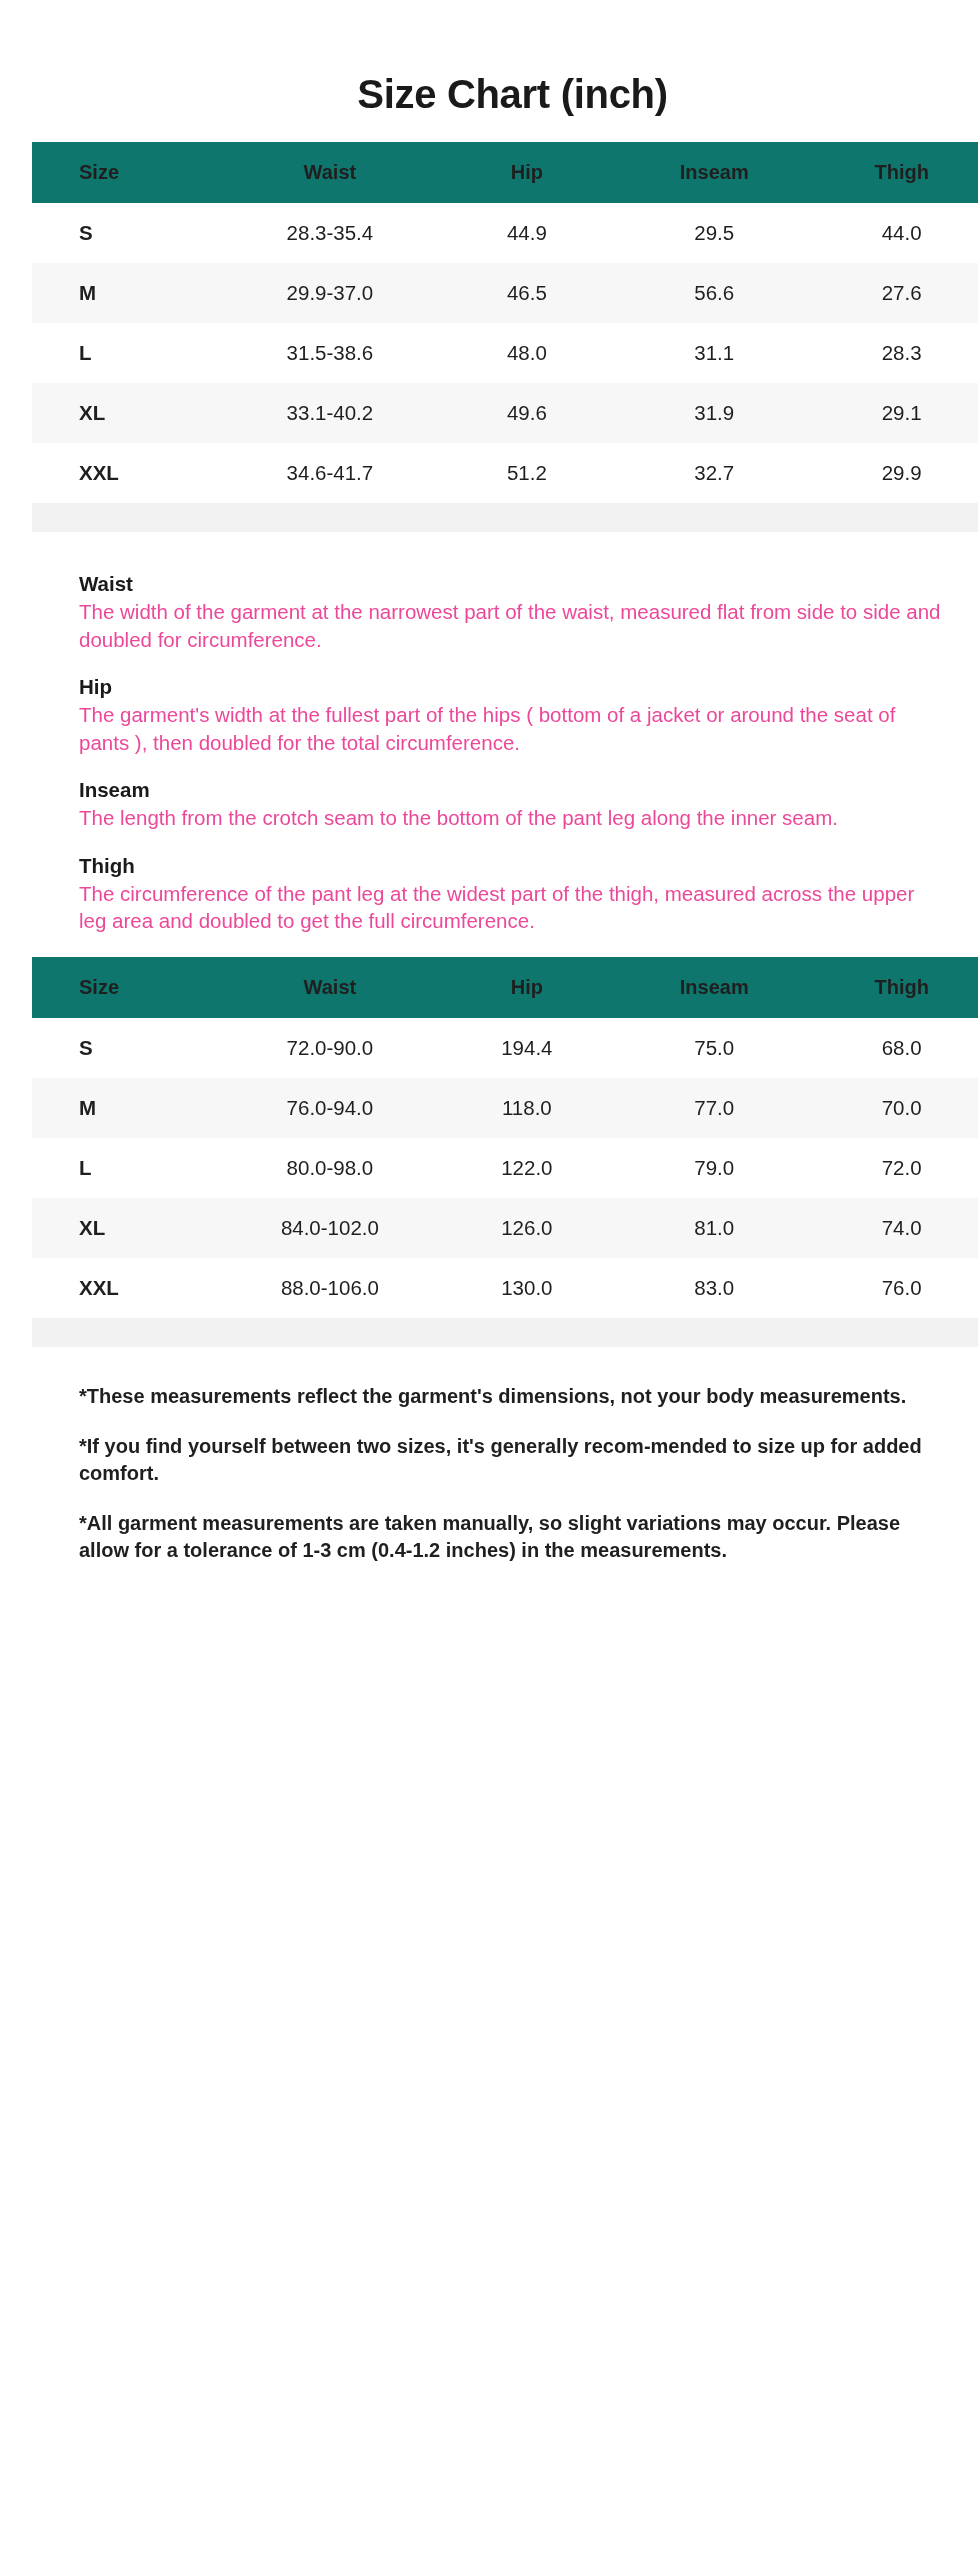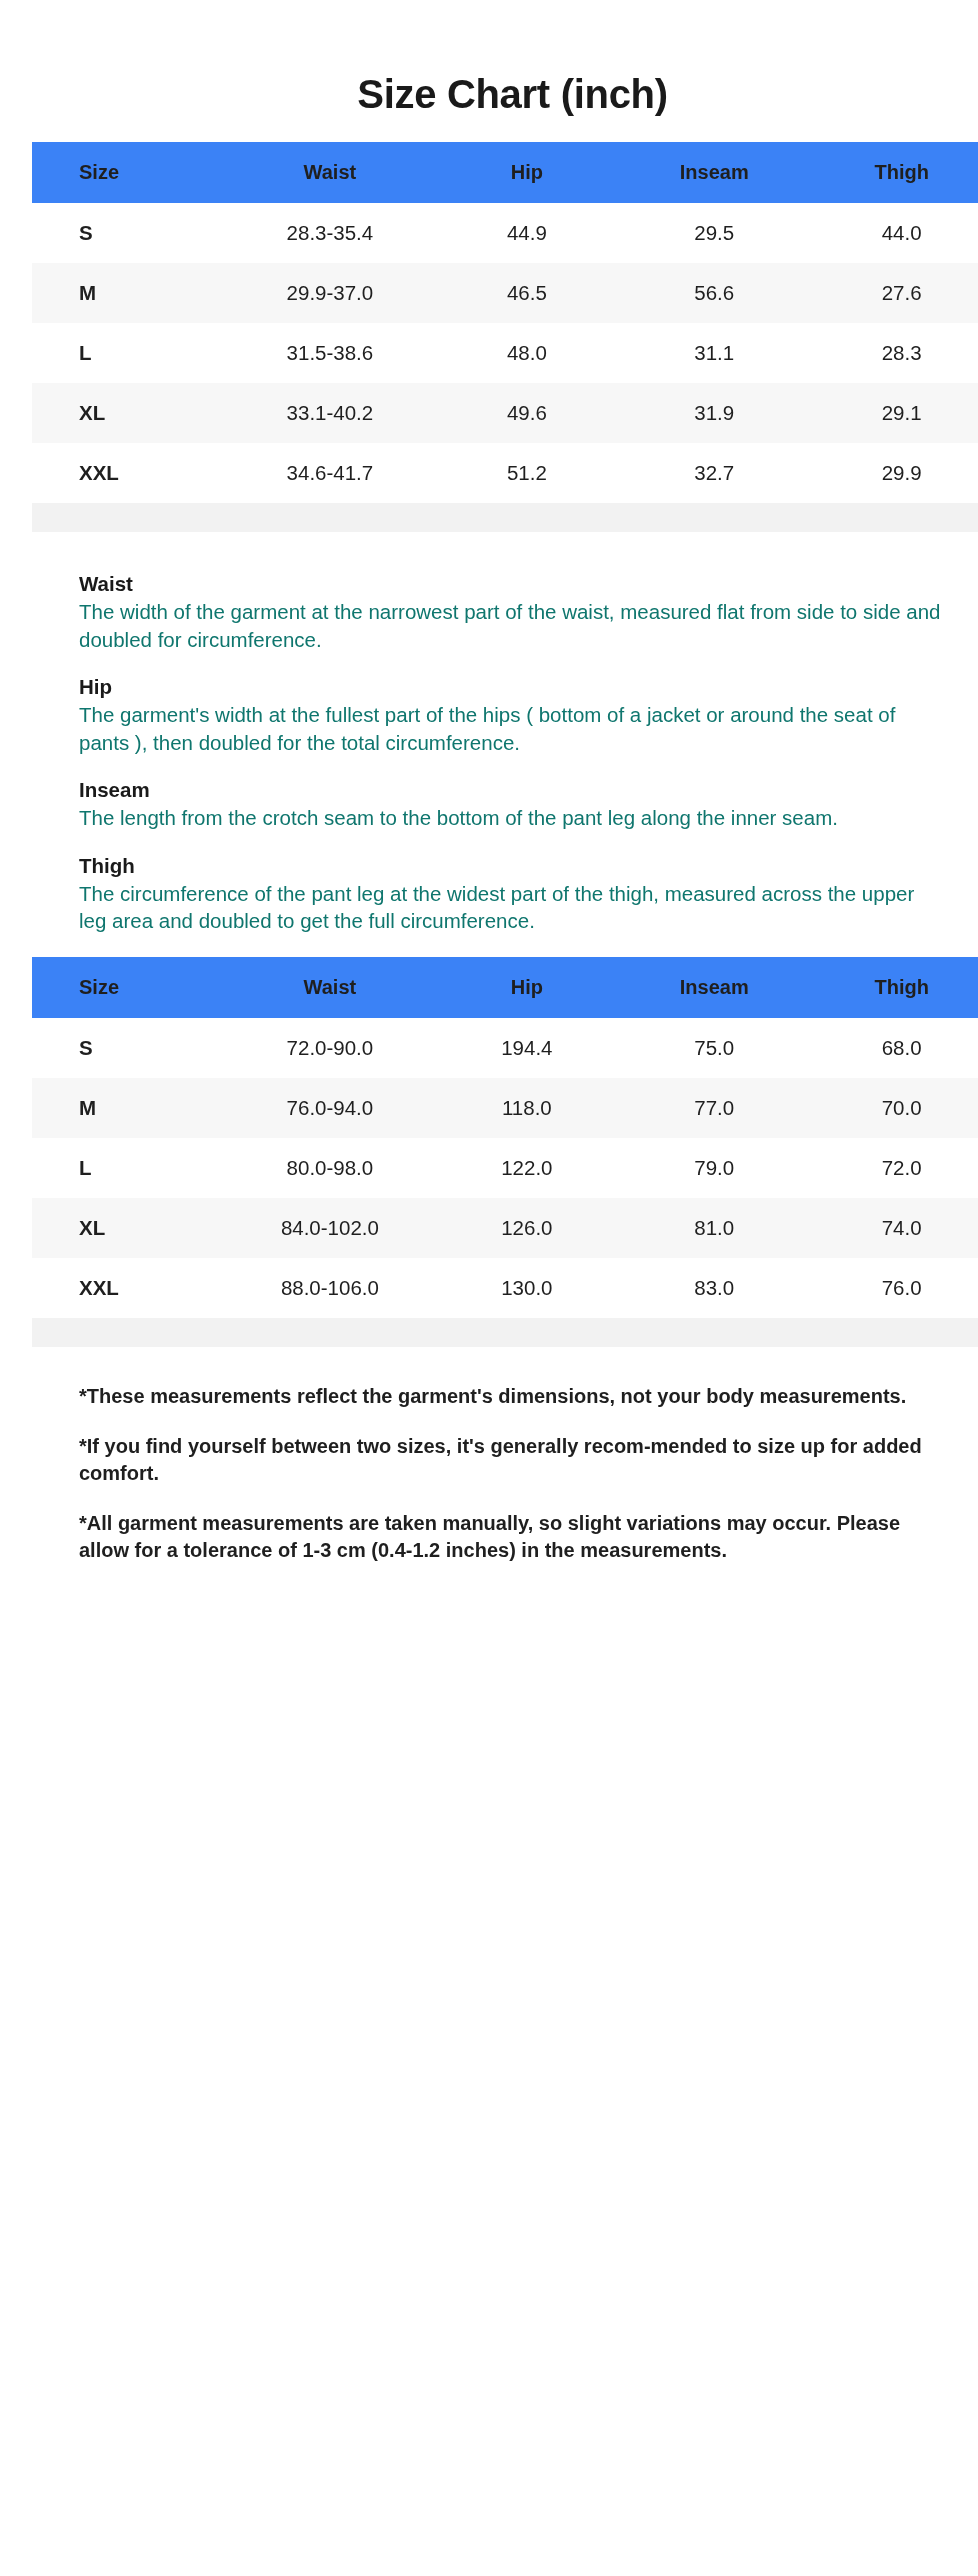--- a/index.html
+++ b/index.html
@@ -41,21 +41,21 @@
   table.size-table td {
     font-size: 20.5px;
     padding: 18px 0;
     text-align: center;
     font-weight: 400;
     color: #1f1f1f;
   }
   table.size-table thead th {
     font-weight: 700;
     font-size: 20px;
-    background: #3b82f6;
+    background: #0f766e;
     padding: 19px 0;
   }
   table.size-table tbody tr.alt td {
     background: #f7f7f7;
   }
   table.size-table th.col-size,
   table.size-table td.col-size {
     width: 20%;
     text-align: left;
     padding-left: 47px;
@@ -84,21 +84,21 @@
   .def-term {
     font-size: 20.5px;
     font-weight: 700;
     margin: 0 0 2.4px 0;
     color: #1a1a1a;
   }
   .def-text {
     font-size: 20.5px;
     line-height: 1.34;
     margin: 0;
-    color: #0f766e;
+    color: #ec4899;
     max-width: 879px;
   }
   .notes {
     padding: 36px 47px 0 47px;
   }
   .note {
     font-size: 20px;
     line-height: 1.36;
     margin: 0 0 23px 0;
     color: #1f1f1f;

